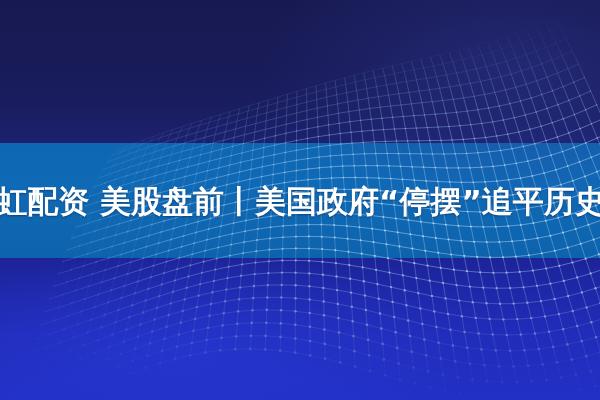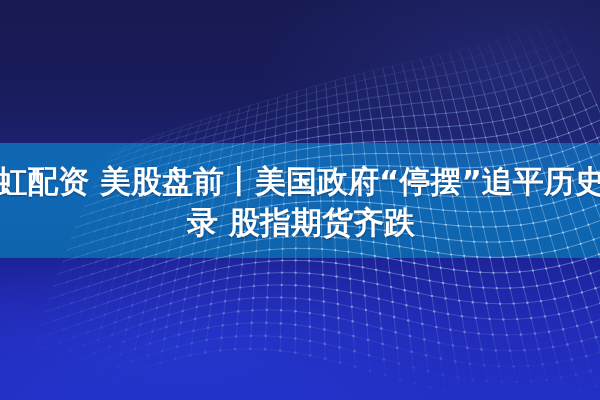--- a/index.html
+++ b/index.html
@@ -1065,16 +1065,15 @@
             <circle cx="580.2" cy="389.9" r="1.40" fill-opacity="0.950"></circle>
             <circle cx="595.2" cy="386.3" r="1.40" fill-opacity="0.950"></circle>
             <circle cx="610.2" cy="382.2" r="1.40" fill-opacity="0.950"></circle>
           </g>
       </g>
     </g>
   </svg>
 
   <div id="headline">
     <div class="hl-line" id="hl-line-1">彩虹配资 美股盘前丨美国政府“停摆”追平历史纪</div>
-    <div class="hl-line" id="hl-line-2">录 股指期货齐跌</div>
   </div>
 
 </div>
 
 </body></html>

